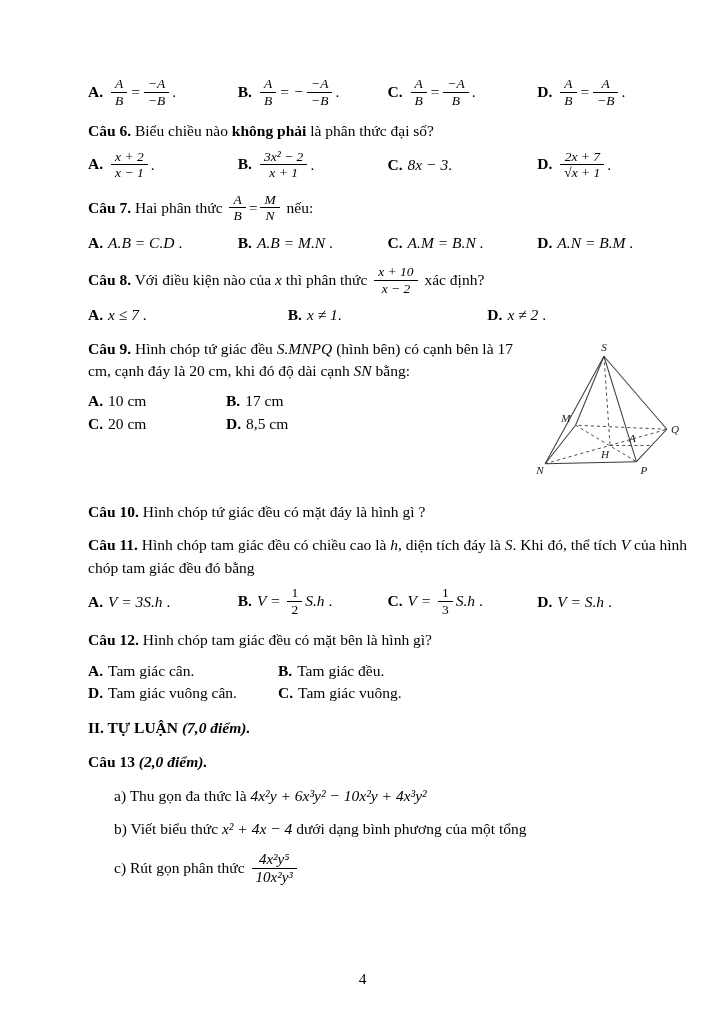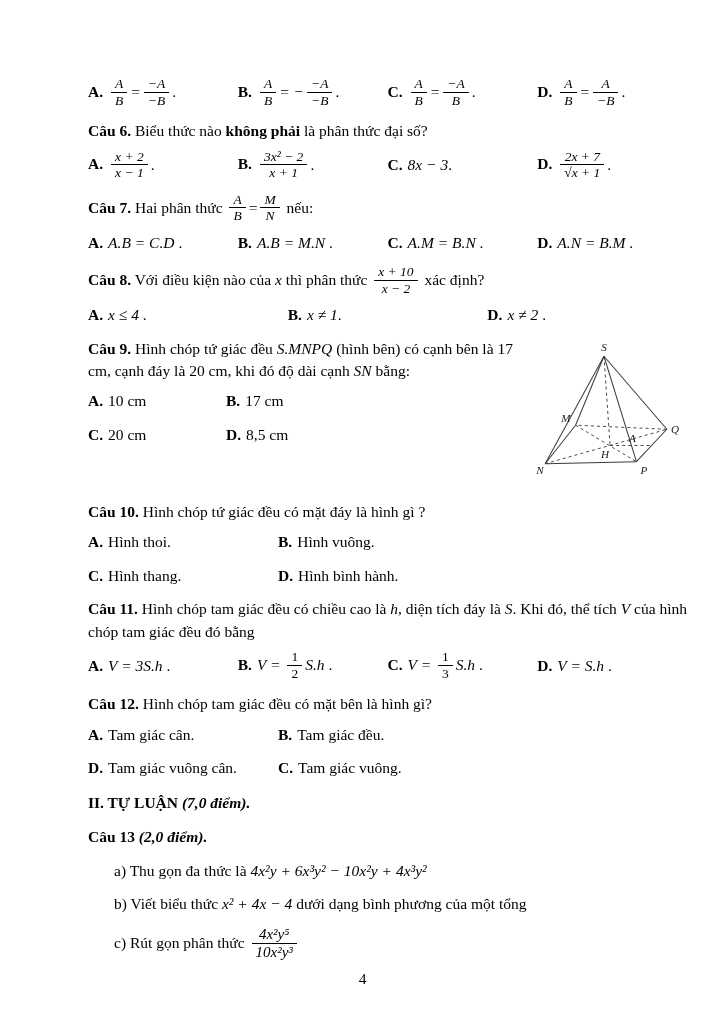--- a/index.html
+++ b/index.html
@@ -28,21 +28,21 @@
   .frac {
     display: inline-flex; flex-direction: column;
     text-align: center; vertical-align: middle;
     line-height: 1.15; font-size: 13.5px; margin: 0 3px; position: relative; top: -1px;
   }
   .frac .num { border-bottom: 1px solid #000; padding: 0 4px; }
   .frac .den { padding: 0 4px; }
   .frac.big { font-size: 15px; }
   .sqrt-inner { border-top: 1px solid #000; }
 
-  .grid2 { display: grid; margin: 8px 0 3px; row-gap: 11px; }
+  .grid2 { display: grid; margin: 8px 0 3px; }
   .grid2.narrow { grid-template-columns: 138px 170px; max-width: 320px; }
   .grid2.wide   { grid-template-columns: 190px 260px; max-width: 460px; }
 
   .q9block { margin-top: 4px; }
   .pyramid-wrap { float: right; width: 162px; margin: 2px 0 2px 12px; }
   .clear { clear: both; }
 
   .edge-solid  { stroke: #3a3a3a; stroke-width: 1; fill: none; }
   .edge-dashed { stroke: #3a3a3a; stroke-width: 0.9; fill: none; stroke-dasharray: 3,3; }
   .figlbl { font-family: "Liberation Serif", "DejaVu Serif", serif; font-style: italic; font-size: 11px; fill: #1a1a1a; }
@@ -93,21 +93,21 @@
           <span class="num">A</span>
           <span class="den">B</span>
         </span><span class="math">=</span><span class="frac math">
           <span class="num">A</span>
           <span class="den">−B</span>
         </span><span>.</span>
     </span>
   </div>
 
   <div class="qhead">
-    <span class="qnum">Câu 6.</span><span> Biểu thức nào </span><span class="bold">không phải</span><span> là phân thức đại số?</span>
+    <span class="qnum">Câu 6.</span><span> Biểu chiều nào </span><span class="bold">không phải</span><span> là phân thức đại số?</span>
   </div>
   <div class="row4">
     <span class="opt">
       <span class="lbl">A.</span><span class="frac math">
           <span class="num">x + 2</span>
           <span class="den">x − 1</span>
         </span><span>.</span>
     </span>
     <span class="opt">
       <span class="lbl">B.</span><span class="frac math">
@@ -142,21 +142,21 @@
     <span class="opt"><span class="lbl">D.</span><span class="math">A.N = B.M</span><span> .</span></span>
   </div>
 
   <div class="qhead">
     <span class="qnum">Câu 8.</span><span> Với điều kiện nào của </span><span class="math">x</span><span> thì phân thức </span><span class="frac math">
         <span class="num">x + 10</span>
         <span class="den">x − 2</span>
       </span><span> xác định?</span>
   </div>
   <div class="row4">
-    <span class="opt"><span class="lbl">A.</span><span class="math">x ≤ 4</span><span> .</span></span>
+    <span class="opt"><span class="lbl">A.</span><span class="math">x ≤ 7</span><span> .</span></span>
     <span class="opt"><span class="lbl">B.</span><span class="math">x ≠ 1</span><span>.</span></span>
     <span class="opt"><span class="lbl">D.</span><span class="math">x ≠ 2</span><span> .</span></span>
   </div>
 
   <div class="q9block">
     <div class="pyramid-wrap">
       <svg width="162" height="142" viewBox="0 0 150 140">
         <line class="edge-solid" x1="73" y1="16" x2="45" y2="84"></line>
         <line class="edge-solid" x1="73" y1="16" x2="15" y2="122"></line>
         <line class="edge-solid" x1="73" y1="16" x2="105" y2="120"></line>
@@ -186,26 +186,20 @@
       <span class="opt"><span class="lbl">B.</span><span>17 cm</span></span>
       <span class="opt"><span class="lbl">C.</span><span>20 cm</span></span>
       <span class="opt"><span class="lbl">D.</span><span>8,5 cm</span></span>
     </div>
     <div class="clear"></div>
   </div>
 
   <div class="qhead">
     <span class="qnum">Câu 10.</span><span> Hình chóp tứ giác đều có mặt đáy là hình gì ?</span>
   </div>
-  <div class="grid2 wide">
-    <span class="opt"><span class="lbl">A.</span><span>Hình thoi.</span></span>
-    <span class="opt"><span class="lbl">B.</span><span>Hình vuông.</span></span>
-    <span class="opt"><span class="lbl">C.</span><span>Hình thang.</span></span>
-    <span class="opt"><span class="lbl">D.</span><span>Hình bình hành.</span></span>
-  </div>
 
   <div class="qhead">
     <span class="qnum">Câu 11.</span><span> Hình chóp tam giác đều có chiều cao là </span><span class="math">h</span><span>, diện tích đáy là </span><span class="math">S</span><span>. Khi đó, thể tích </span><span class="math">V</span><span> của hình chóp tam giác đều đó bằng</span>
   </div>
   <div class="row4">
     <span class="opt"><span class="lbl">A.</span><span class="math">V = 3S.h</span><span> .</span></span>
     <span class="opt"><span class="lbl">B.</span><span class="math">V = </span><span class="frac">
           <span class="num">1</span>
           <span class="den">2</span>
         </span><span class="math">S.h</span><span> .</span></span>

